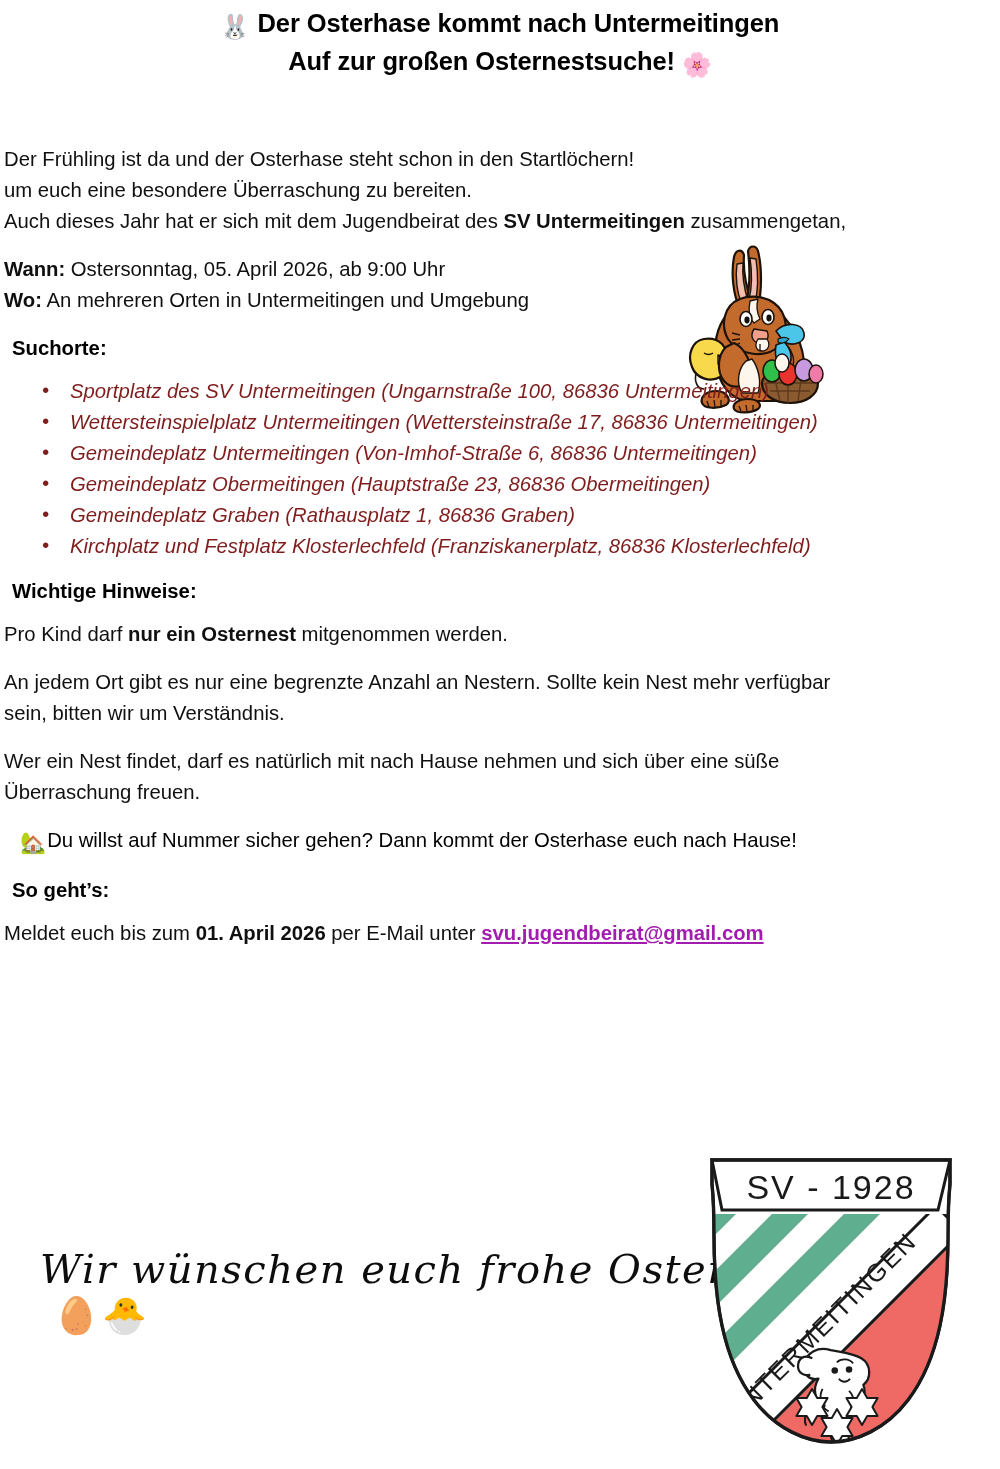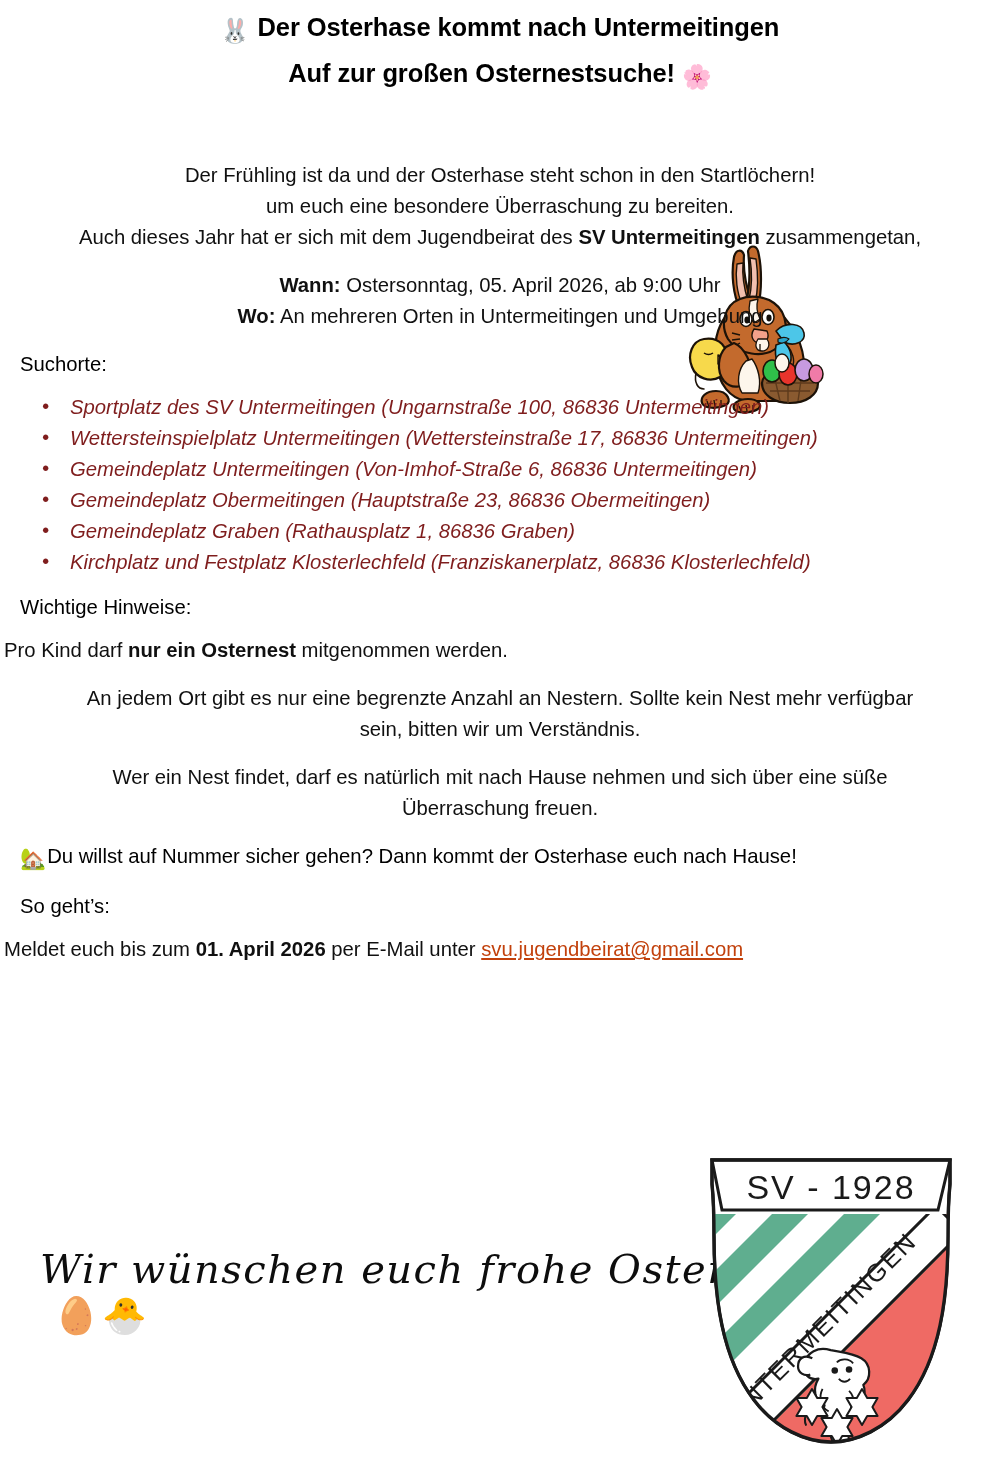--- a/index.html
+++ b/index.html
@@ -27,21 +27,21 @@
   }
 
   
   .title-block {
     text-align: center;
     padding-top: 6px;
   }
   .title-line {
     font-size: 25.5px;
     font-weight: bold;
-    line-height: 42px;
+    line-height: 35px;
     letter-spacing: -0.1px;
     white-space: nowrap;
   }
   .title-line .emoji {
     font-size: 24px;
     vertical-align: -3px;
   }
 
   
   .body-wrap {
@@ -51,32 +51,32 @@
   }
   .para {
     font-size: 20.3px;
     line-height: 31px;
     margin: 0 0 17px 0;
     color: #101010;
   }
   .para.tight { margin-bottom: 0; }
   .para b { font-weight: bold; }
 
-  .lines-block { margin: 0 0 17px 0; text-align: center; }
+  .lines-block { margin: 0 0 17px 0; }
   .lines-block .line {
     font-size: 20.3px;
     line-height: 31px;
     color: #101010;
   }
 
   .heading {
     font-size: 20.3px;
     line-height: 31px;
-    font-weight: normal;
-    margin: 0 0 12px 16px;
+    font-weight: bold;
+    margin: 0 0 12px 8px;
   }
 
   
   ul.locations {
     list-style: none;
     margin: 0 0 14px 0;
     padding: 0;
   }
   ul.locations li {
     position: relative;
@@ -104,22 +104,22 @@
     margin: 0 0 16px 16px;
     white-space: nowrap;
   }
   .callout .emoji {
     font-size: 21px;
     vertical-align: -3px;
     margin-right: 1px;
   }
 
   .mail-link {
-    color: #c2410c;
-    font-weight: normal;
+    color: #a21caf;
+    font-weight: bold;
     text-decoration: underline;
   }
 
   
   .bunny {
     position: absolute;
     left: 688px;
     top: 243px;
     width: 136px;
     height: 175px;

